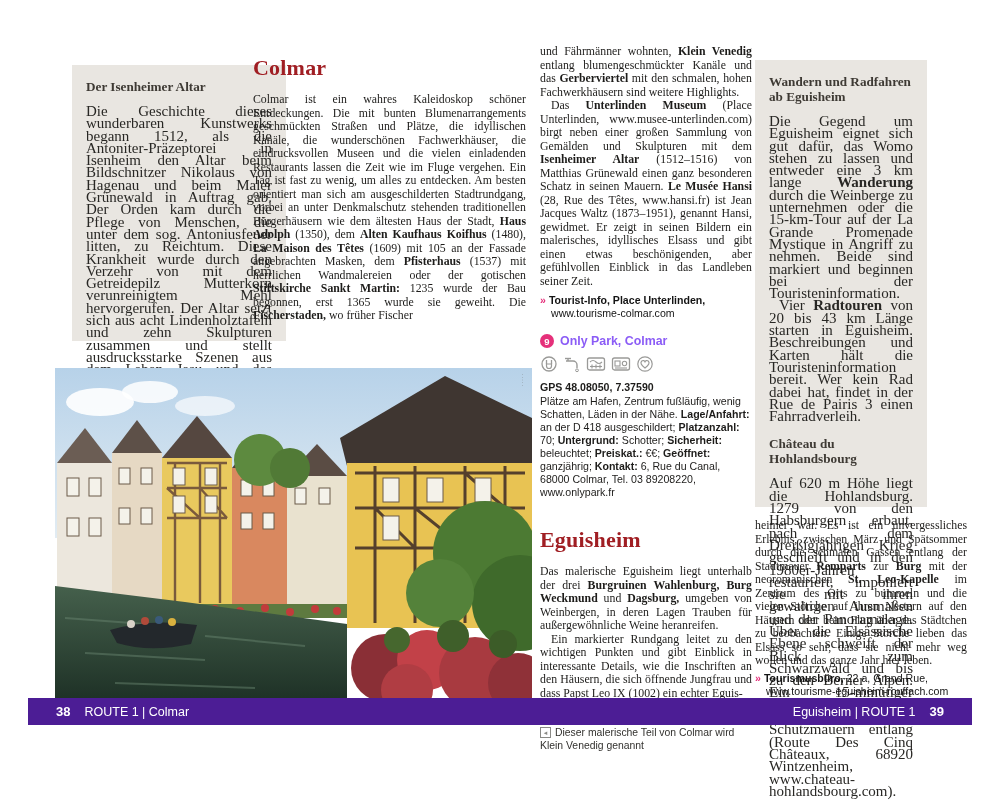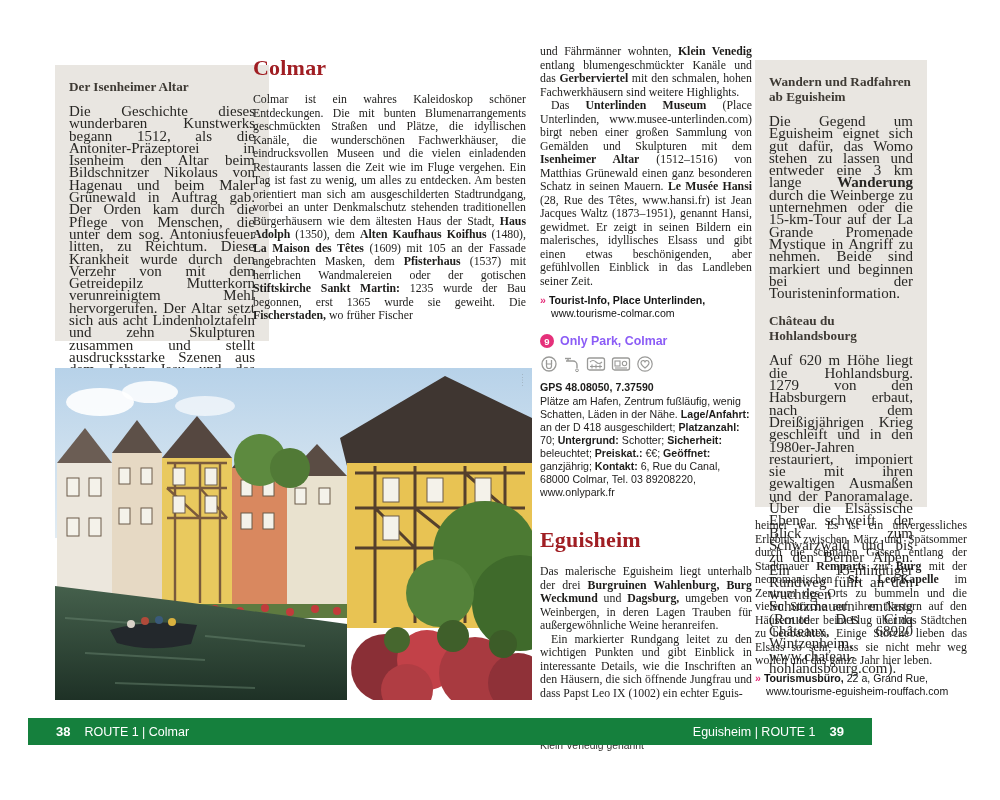--- a/index.html
+++ b/index.html
@@ -26,39 +26,39 @@
   .park-title{font-size:12.4px;font-weight:bold;color:#8b5cf6;}
   .icon-row{display:flex;gap:5px;margin:7px 0 8px 0;}
   .icon-row svg{display:block;}
   .park-gps{font-size:10.6px;font-weight:bold;margin-bottom:2px;}
   .park-details{font-size:10.6px;line-height:13px;text-align:left;}
   
   .caption{font-size:10.4px;line-height:13px;color:#33322f;}
   .cap-icon{display:inline-block;width:9px;height:9px;border:1px solid #8a8a86;color:#8a8a86;
             font-size:7px;line-height:9px;text-align:center;vertical-align:1px;margin-right:4px;}
   
-  .footer-bar{position:absolute;left:28px;top:718px;width:844px;height:27px;background:#15803d;
+  .footer-bar{position:absolute;left:28px;top:698px;width:944px;height:27px;background:#4c1d95;
               display:flex;justify-content:space-between;align-items:center;
               font-family:"Liberation Sans","DejaVu Sans",sans-serif;color:#ffffff;font-size:12.5px;}
   .footer-left{padding-left:28px;display:flex;gap:14px;align-items:center;}
   .footer-right{padding-right:28px;display:flex;gap:14px;align-items:center;}
   .pagenum{font-weight:bold;font-size:13px;}
   
   .photo{position:absolute;left:55px;top:368px;width:477px;height:332px;overflow:hidden;}
   .photo-credit{position:absolute;right:6px;top:6px;writing-mode:vertical-rl;
                 font-family:"Liberation Sans",sans-serif;font-size:5px;color:#777;letter-spacing:1px;}
   
   .abs{position:absolute;}
 </style>
 </head>
 <body>
 
 <div class="spread">
 
-  <div class="graybox" style="left:55px;top:65px;width:214px;height:276px;">
+  <div class="graybox" style="left:72px;top:65px;width:214px;height:276px;">
     <h3>Der Isenheimer Altar</h3>
     <p>Die Geschichte dieses wunderbaren Kunstwerks begann 1512, als die Antoniter-Präzeptorei in Isenheim den Altar beim Bildschnitzer Nikolaus von Hagenau und beim Maler Grünewald in Auftrag gab. Der Orden kam durch die Pflege von Menschen, die unter dem sog. Antoniusfeuer litten, zu Reichtum. Diese Krankheit wurde durch den Verzehr von mit dem Getreidepilz Mutterkorn verunreinigtem Mehl hervorgerufen. Der Altar setzt sich aus acht Lindenholztafeln und zehn Skulpturen zusammen und stellt ausdrucksstarke Szenen aus dem Leben Jesu und des heiligen Antonius Eremita dar. Um das unvergleichliche Werk in der französischen Revolution vor Schaden zu bewahren, wurde es 1792 nach Colmar und 1853 ins Museum Unterlinden gebracht.</p>
   </div>
 
   <div class="abs" style="left:253px;top:55px;width:273px;">
     <h1 class="red-heading">Colmar</h1>
     <p class="serif-body" style="margin:0;">Colmar ist ein wahres Kaleidoskop schöner Entdeckungen. Die mit bunten Blumenarrangements geschmückten Straßen und Plätze, die idyllischen Kanäle, die wunderschönen Fachwerkhäuser, die eindrucksvollen Museen und die vielen einladenden Restaurants lassen die Zeit wie im Fluge vergehen. Ein Tag ist fast zu wenig, um alles zu entdecken. Am besten orientiert man sich am ausgeschilderten Stadtrundgang, vorbei an unter Denkmalschutz stehenden traditionellen Bürgerhäusern wie dem ältesten Haus der Stadt, <b>Haus Adolph</b> (1350), dem <b>Alten Kaufhaus Koifhus</b> (1480), <b>La Maison des Têtes</b> (1609) mit 105 an der Fassade angebrachten Masken, dem <b>Pfisterhaus</b> (1537) mit herrlichen Wandmalereien oder der gotischen <b>Stiftskirche Sankt Martin:</b> 1235 wurde der Bau begonnen, erst 1365 wurde sie geweiht. Die <b>Fischerstaden,</b> wo früher Fischer</p>
   </div>
 
   <div class="photo">
@@ -231,20 +231,21 @@
     <p class="serif-body indent" style="margin:0;">Ein markierter Rundgang leitet zu den wichtigen Punkten und gibt Einblick in interessante Details, wie die Inschriften an den Häusern, die sich öffnende Jungfrau und dass Papst Leo IX (1002) ein echter Eguis-</p>
 
     <div class="sans caption" style="margin-top:26px;width:200px;">
       <span class="cap-icon">◂</span><span>Dieser malerische Teil von Colmar wird Klein Venedig genannt</span>
     </div>
   </div>
 
   <div class="graybox" style="left:755px;top:60px;width:172px;height:447px;">
     <h3 style="max-width:170px;">Wandern und Radfahren ab Eguisheim</h3>
     <p>Die Gegend um Eguisheim eignet sich gut dafür, das Womo stehen zu lassen und entweder eine 3 km lange <b>Wanderung</b> durch die Weinberge zu unternehmen oder die 15-km-Tour auf der La Grande Promenade Mystique in Angriff zu nehmen. Beide sind markiert und beginnen bei der Touristeninformation.</p>
+    <p style="text-indent:10px;">Vier <b>Radtouren</b> von 20 bis 43 km Länge starten in Eguisheim. Beschreibungen und Karten hält die Touristeninformation bereit. Wer kein Rad dabei hat, findet in der Rue de Pairis 3 einen Fahrradverleih.</p>
     <h3 style="max-width:120px;margin-top:14px;">Château du Hohlandsbourg</h3>
     <p>Auf 620 m Höhe liegt die Hohlandsburg. 1279 von den Habsburgern erbaut, nach dem Dreißigjährigen Krieg geschleift und in den 1980er-Jahren restauriert, imponiert sie mit ihren gewaltigen Ausmaßen und der Panoramalage. Über die Elsässische Ebene schweift der Blick zum Schwarzwald und bis zu den Berner Alpen. Ein 15-minütiger Rundweg führt an den wuchtigen Schutzmauern entlang (Route Des Cinq Châteaux, 68920 Wintzenheim, www.chateau-hohlandsbourg.com).</p>
   </div>
 
   <div class="abs" style="left:755px;top:519px;width:212px;">
     <p class="serif-body" style="margin:0;">heimer war. Es ist ein unvergessliches Erlebnis, zwischen März und Spätsommer durch die schmalen Gassen entlang der Stadtmauer <b>Remparts</b> zur <b>Burg</b> mit der neoromanischen <b>St. Leo-Kapelle</b> im Zentrum des Orts zu bummeln und die vielen Störche auf ihren Nestern auf den Häusern oder beim Flug über das Städtchen zu beobachten. Einige Störche lieben das Elsass so sehr, dass sie nicht mehr weg wollen und das ganze Jahr hier leben.</p>
     <div class="sans info-line" style="margin-top:4px;">
       <div>
         <span class="marker">»</span><b>Tourismusbüro,</b><span> 22 a, Grand Rue,</span>
       </div>

